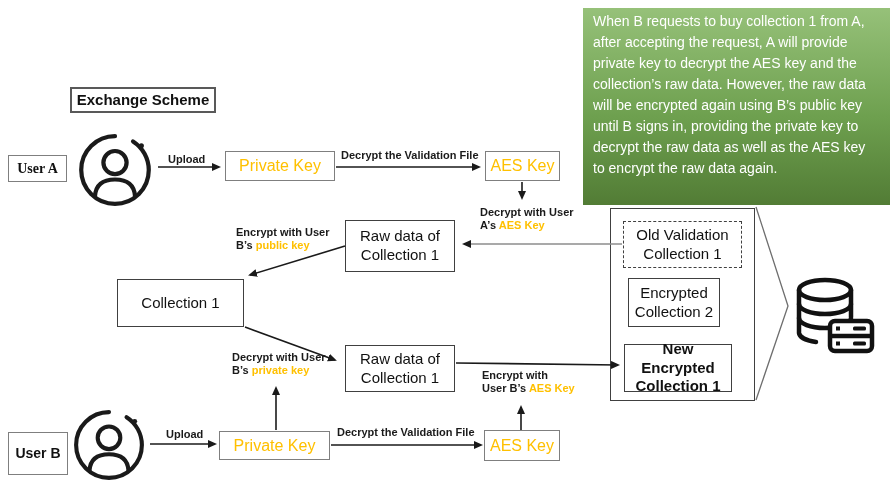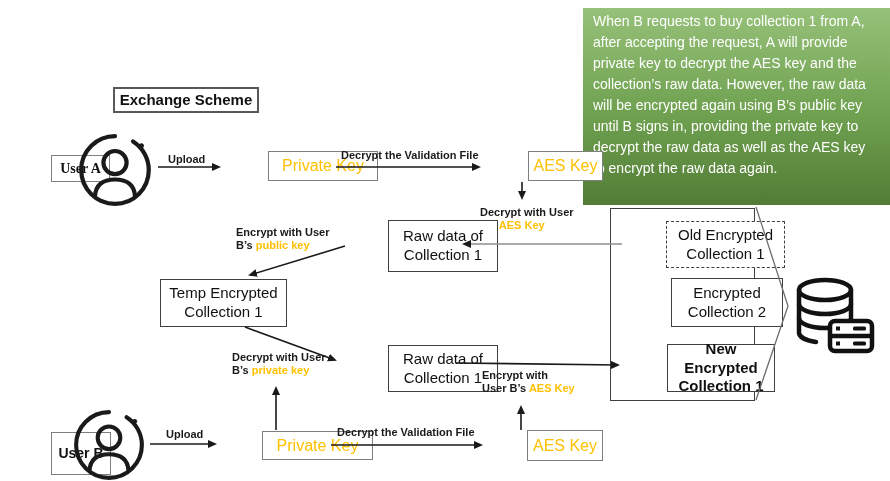--- a/index.html
+++ b/index.html
@@ -6,21 +6,21 @@
   html,body { background:#ffffff; }
   .stage {
     position:relative; width:890px; height:481px;
     font-family:"Liberation Sans", sans-serif;
     background:#ffffff; overflow:hidden;
   }
   .abs { position:absolute; }
   .box {
     position:absolute; background:#fff;
     display:flex; flex-direction:column; align-items:center; justify-content:center;
-    text-align:center; line-height:1.25;margin-left:43px;
+    text-align:center; line-height:1.25;
   }
   .b-dark   { border:1.6px solid #404040; }
   .b-gray   { border:1.6px solid #7f7f7f; }
   .b-dashed { border:1.5px dashed #404040; }
   .title-box { border:2px solid #595959; font-weight:bold; font-size:15px; color:#111; }
   .user-box  { border:1.6px solid #7f7f7f; font-weight:bold; font-size:14px; color:#111; }
   .key-box   { font-size:16px; color:#FFC000; }
   .flow-box  { font-size:15px; color:#111; }
   .lblsm { position:absolute; font-size:11px; font-weight:bold; color:#1a1a1a; line-height:1.18; white-space:nowrap; }
   .hl { color:#FFC000; }
@@ -67,21 +67,20 @@
     <div>Raw data of</div>
     <div>Collection 1</div>
   </div>
 
   <div class="lblsm" style="left:236px; top:226px;">
     <div><span>Encrypt with User</span></div>
     <div><span>B’s </span><span class="hl">public key</span></div>
   </div>
 
   <div class="box b-dark flow-box" style="left:117px; top:279px; width:127px; height:48px;">
-    <div>Temp Encrypted</div>
     <div>Collection 1</div>
   </div>
 
   <div class="lblsm" style="left:232px; top:351px;">
     <div><span>Decrypt with User</span></div>
     <div><span>B’s </span><span class="hl">private key</span></div>
   </div>
 
   <div class="box b-dark flow-box" style="left:345px; top:345px; width:110px; height:47px;">
     <div>Raw data of</div>
@@ -89,25 +88,25 @@
   </div>
 
   <div class="lblsm" style="left:482px; top:369px;">
     <div><span>Encrypt with</span></div>
     <div><span>User B’s </span><span class="hl">AES Key</span></div>
   </div>
 
   <div class="container-box" style="left:610px; top:208px; width:145px; height:193px;"></div>
 
   <div class="box b-dashed flow-box" style="left:623px; top:221px; width:119px; height:47px;">
-    <div>Old Encrypted</div>
+    <div>Old Validation</div>
     <div>Collection 1</div>
   </div>
 
-  <div class="box b-dark flow-box" style="left:628px; top:278px; width:112px; height:49px;">
+  <div class="box b-dark flow-box" style="left:628px; top:278px; width:92px; height:49px;">
     <div>Encrypted</div>
     <div>Collection 2</div>
   </div>
 
   <div class="box b-dark flow-box" style="left:624px; top:344px; width:108px; height:48px;font-weight:bold;">
     <div>New Encrypted</div>
     <div>Collection 1</div>
   </div>
 
   <svg class="abs" style="left:793px; top:275px;" width="82" height="80" viewBox="0 0 82 80">

